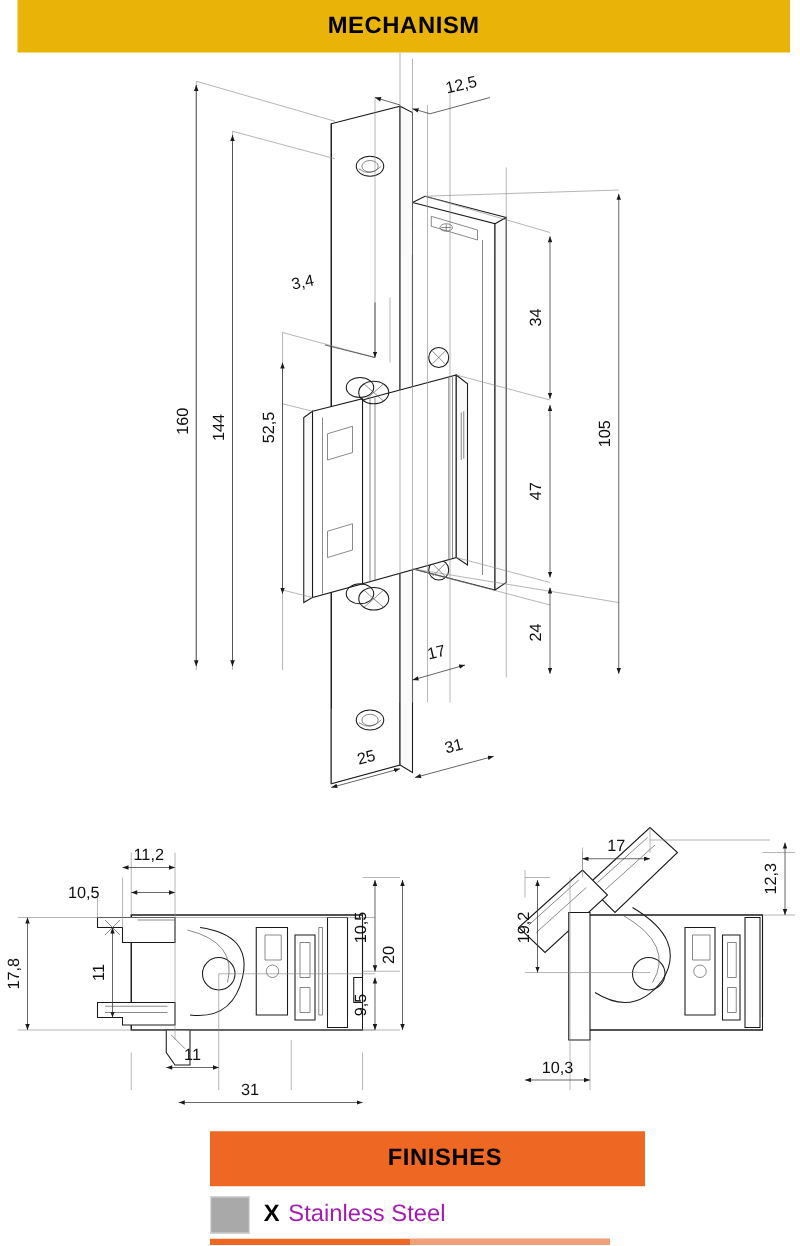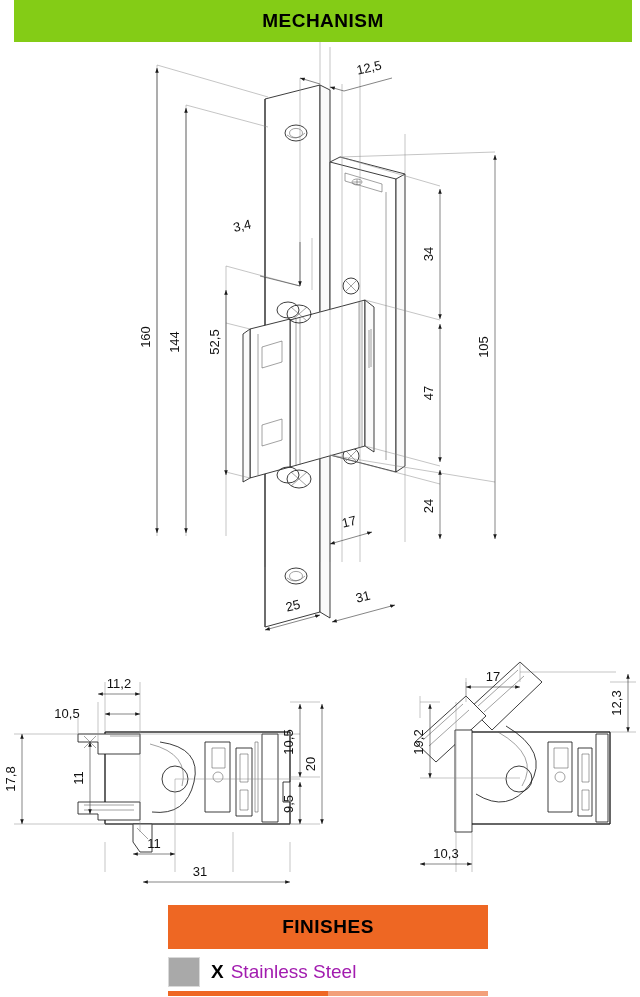--- a/index.html
+++ b/index.html
@@ -12,27 +12,28 @@
   }
   .band{
     position:absolute;
     display:flex;align-items:center;justify-content:center;
     color:#000;
     font-weight:bold;
     letter-spacing:.5px;
   }
   #mechanism-band{
     left:14px;top:0;width:618px;height:42px;
-    background:#84cc16;
+    background:#eab308;
     font-size:19px;
   }
   #finishes-band{
     left:168px;top:905px;width:320px;height:44px;
     background:#ee6723;
     font-size:19px;
+    padding-left:28px;
   }
   #finish-row{
     position:absolute;left:168px;top:957px;
     display:flex;align-items:center;gap:11px;
     height:30px;
   }
   #finish-swatch{
     width:32px;height:30px;background:#a9a9a9;
     border:1px solid #d9d9d9;box-sizing:border-box;
   }

